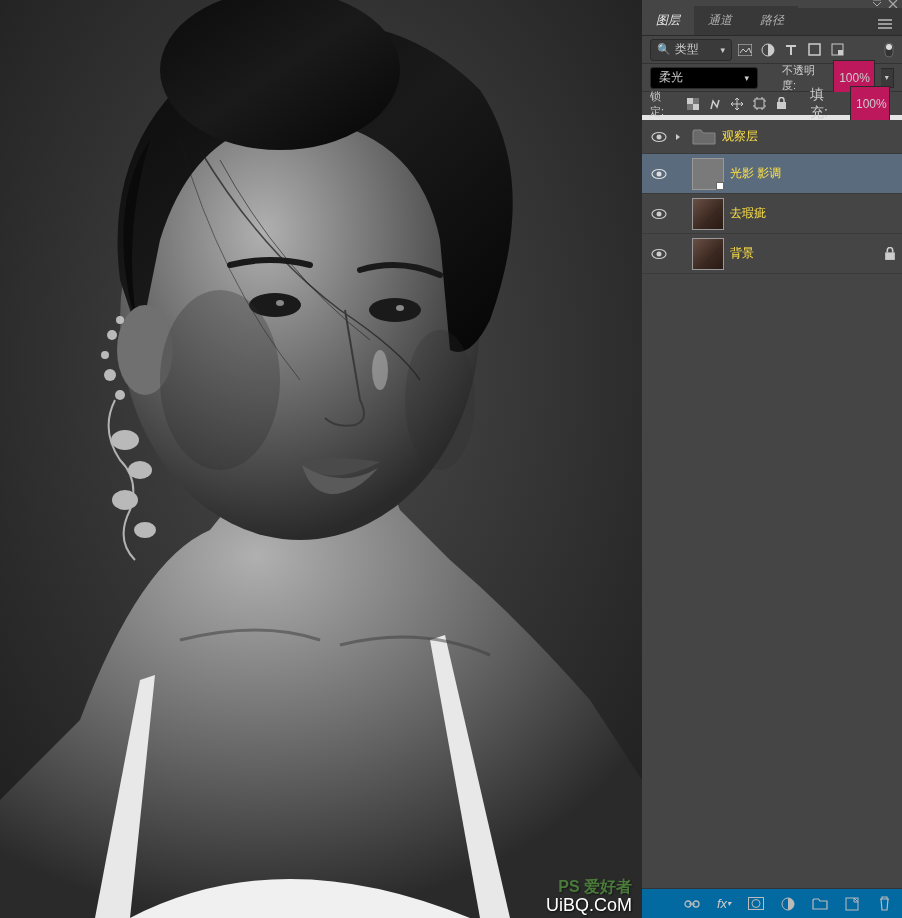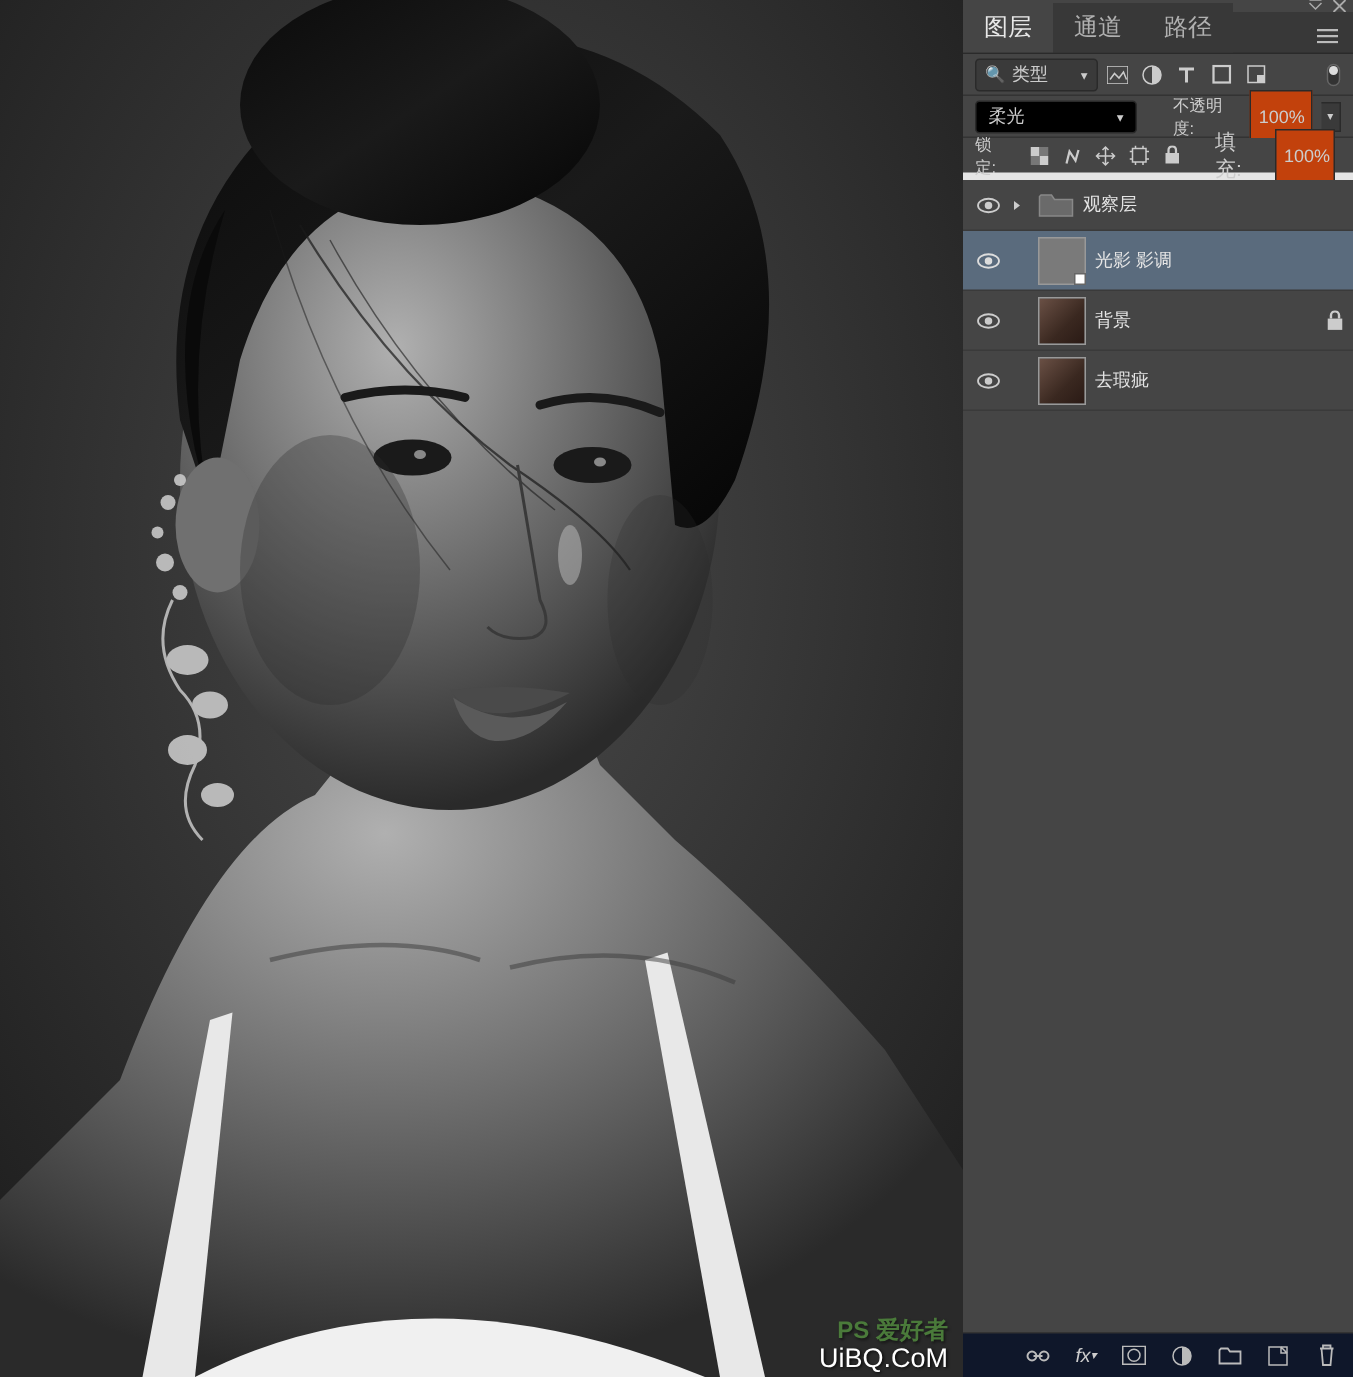--- a/index.html
+++ b/index.html
@@ -7,60 +7,60 @@
 
 .canvas-area { width: 642px; height: 918px; background: #535353; position: relative; overflow: hidden; }
 .portrait { width: 100%; height: 100%; position: relative; }
 
 .panel-area { width: 260px; height: 918px; background: #454545; display: flex; flex-direction: column; font-size: 12px; color: #ccc; }
 
 .panel-top { height: 8px; background: #454545; display: flex; justify-content: flex-end; align-items: center; padding-right: 4px; }
 .collapse-icon, .close-icon { width: 10px; height: 10px; margin-left: 6px; cursor: pointer; }
 
 .tabs-row { height: 28px; background: #383838; display: flex; align-items: flex-end; border-bottom: 1px solid #2a2a2a; }
-.tab { padding: 6px 14px; background: #383838; color: #b0b0b0; cursor: pointer; font-size: 16px; }
+.tab { padding: 6px 14px; background: #383838; color: #b0b0b0; cursor: pointer; font-size: 12px; font-style: italic; }
 .tab.active { background: #454545; color: #e8e8e8; }
 .tabs-menu { margin-left: auto; padding: 6px 10px; cursor: pointer; }
 
 .filter-row { height: 28px; background: #454545; display: flex; align-items: center; gap: 6px; padding: 3px 8px; border-bottom: 1px solid #333; }
 .kind-select { display: flex; align-items: center; background: #3a3a3a; border: 1px solid #2a2a2a; border-radius: 3px; height: 22px; padding: 0 6px; gap: 4px; width: 82px; }
 .kind-select .search-icon { font-size: 11px; }
 .kind-select .caret { margin-left: auto; font-size: 9px; }
 .filter-icons { display: flex; gap: 9px; align-items: center; }
 .filter-icon { width: 14px; height: 14px; display: flex; align-items: center; justify-content: center; cursor: pointer; }
 
 .blend-row { height: 28px; background: #454545; display: flex; align-items: center; padding: 3px 8px; gap: 6px; border-bottom: 1px solid #333; }
 .blend-select { display: flex; align-items: center; background: #000000; border: 1px solid #2a2a2a; border-radius: 3px; height: 22px; padding: 0 8px; width: 112px; }
 .blend-select .caret { margin-left: auto; font-size: 9px; }
 .opacity-label { font-size: 11px; margin-left: 18px; }
-.value-box { display: flex; align-items: center; background: #c2410c; border: 1px solid #2a2a2a; height: 35px; padding: 0 5px; min-width: 40px; }
+.value-box { display: flex; align-items: center; background: #be185d; border: 1px solid #2a2a2a; height: 35px; padding: 0 5px; min-width: 40px; }
 .caret-side { background: #3a3a3a; border: 1px solid #2a2a2a; border-left: none; height: 20px; width: 14px; display: flex; align-items: center; justify-content: center; font-size: 8px; cursor: pointer; }
 
 .lock-row { height: 28px; background: #454545; display: flex; align-items: center; padding: 3px 8px; gap: 22px; border-bottom: 5px solid #e5e5e5; }
 .lock-label { font-size: 11px; }
 .lock-icons { display: flex; gap: 8px; align-items: center; }
 .lock-icon { width: 14px; height: 14px; cursor: pointer; display: flex; align-items: center; justify-content: center; }
 .fill-label { font-size: 14px; margin-left: auto; }
 
 .layers-list { flex: 1; background: #454545; overflow-y: auto; }
 .layer-row { height: 40px; display: flex; align-items: center; padding: 0 6px; border-bottom: 1px solid #3a3a3a; }
 .layer-row.group-row { height: 34px; }
 .layer-row.selected { background: #5a6b7d; }
 .vis-col { width: 22px; display: flex; justify-content: center; }
 .eye-icon { width: 16px; height: 12px; cursor: pointer; }
 .expand-col { width: 16px; display: flex; justify-content: center; }
 .thumb { width: 32px; height: 32px; border: 1px solid #999; margin: 0 6px; background: #888; }
 .thumb.gray-fill { background: #7a7a7a; position: relative; }
 .thumb.gray-fill::after { content: ''; position: absolute; right: -1px; bottom: -1px; width: 6px; height: 6px; background: #fff; border: 1px solid #666; }
 .thumb.face { background: linear-gradient(135deg, #6a5045 0%, #3a2820 60%, #2a1a15 100%); }
 .folder-icon { width: 24px; height: 18px; margin: 0 6px; }
-.layer-name { font-size: 12px; color: #e5e5e5; }
+.layer-name { font-size: 12px; color: #fde047; }
 .layer-locked { margin-left: auto; width: 12px; height: 14px; }
 
-.bottom-bar { height: 30px; background: #0f172a; border-top: 1px solid #333; display: flex; align-items: center; justify-content: flex-end; gap: 16px; padding: 0 10px; }
+.bottom-bar { height: 30px; background: #0369a1; border-top: 1px solid #333; display: flex; align-items: center; justify-content: flex-end; gap: 16px; padding: 0 10px; }
 .bottom-icon { width: 16px; height: 16px; cursor: pointer; display: flex; align-items: center; justify-content: center; color: #ccc; }
 
 .watermark { position: absolute; bottom: 20px; right: 270px; font-size: 16px; font-weight: bold; color: #4a7a3a; z-index: 10; text-shadow: 1px 1px 2px rgba(0,0,0,0.5); }
 .watermark2 { position: absolute; bottom: 2px; right: 270px; font-size: 18px; font-weight: normal; color: #fff; z-index: 10; text-shadow: 1px 1px 2px rgba(0,0,0,0.8); }
 
 svg { display: block; }
 </style>
 </head>
 <body>
 
@@ -293,37 +293,37 @@
 
     <div class="layer-row">
       <div class="vis-col">
           <svg class="eye-icon" viewBox="0 0 16 12">
             <ellipse cx="8" cy="6" rx="7" ry="4.5" fill="none" stroke="#ccc" stroke-width="1.2"></ellipse>
             <circle cx="8" cy="6" r="2.5" fill="#ccc"></circle>
           </svg>
         </div>
       <div class="expand-col"></div>
       <div class="thumb face"></div>
-      <span class="layer-name">背景</span>
-      <svg class="layer-locked" viewBox="0 0 11 13">
-          <rect x="1" y="5" width="9" height="7" fill="#ccc"></rect>
-          <path d="M3 5 V3 A2.5 2.5 0 0 1 8 3 V5" stroke="#ccc" fill="none" stroke-width="1.5"></path>
-        </svg>
+      <span class="layer-name">去瑕疵</span>
     </div>
 
     <div class="layer-row">
       <div class="vis-col">
           <svg class="eye-icon" viewBox="0 0 16 12">
             <ellipse cx="8" cy="6" rx="7" ry="4.5" fill="none" stroke="#ccc" stroke-width="1.2"></ellipse>
             <circle cx="8" cy="6" r="2.5" fill="#ccc"></circle>
           </svg>
         </div>
       <div class="expand-col"></div>
       <div class="thumb face"></div>
-      <span class="layer-name">去瑕疵</span>
+      <span class="layer-name">背景</span>
+      <svg class="layer-locked" viewBox="0 0 11 13">
+          <rect x="1" y="5" width="9" height="7" fill="#ccc"></rect>
+          <path d="M3 5 V3 A2.5 2.5 0 0 1 8 3 V5" stroke="#ccc" fill="none" stroke-width="1.5"></path>
+        </svg>
     </div>
 
   </div>
 
   <div class="bottom-bar">
     <div class="bottom-icon">
         <svg width="16" height="10" viewBox="0 0 16 10">
           <rect x="1" y="2" width="6" height="6" rx="3" fill="none" stroke="#bbb" stroke-width="1.3"></rect>
           <rect x="9" y="2" width="6" height="6" rx="3" fill="none" stroke="#bbb" stroke-width="1.3"></rect>
           <line x1="5" y1="5" x2="11" y2="5" stroke="#bbb" stroke-width="1.3"></line>

